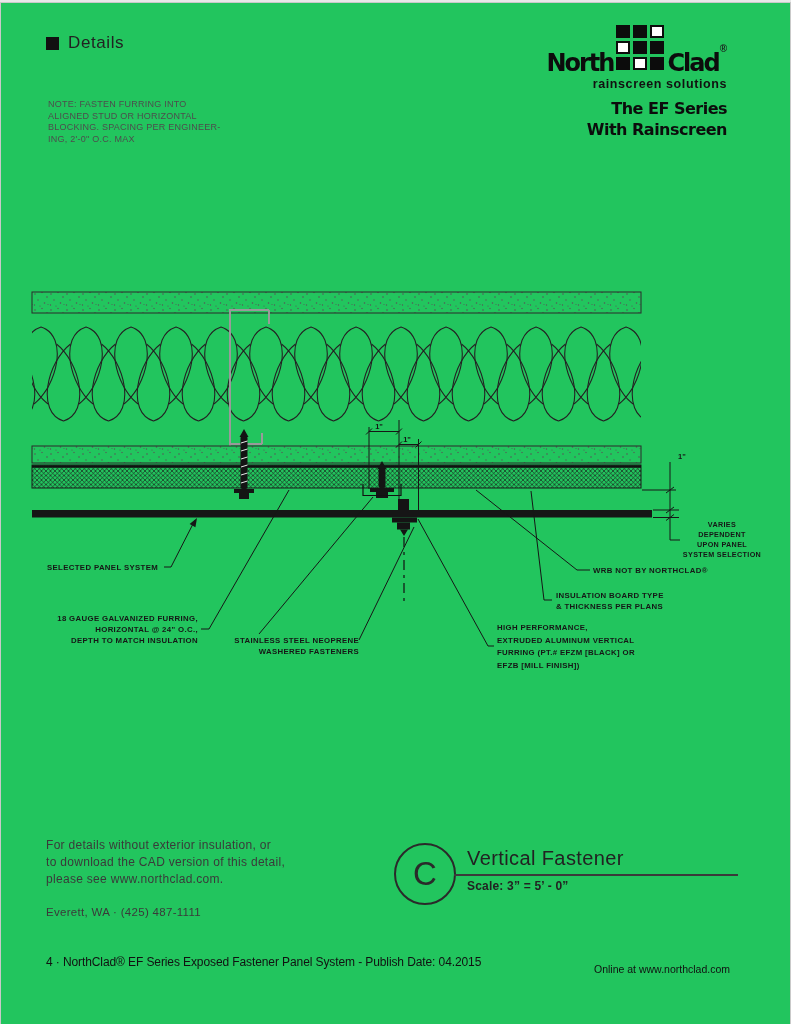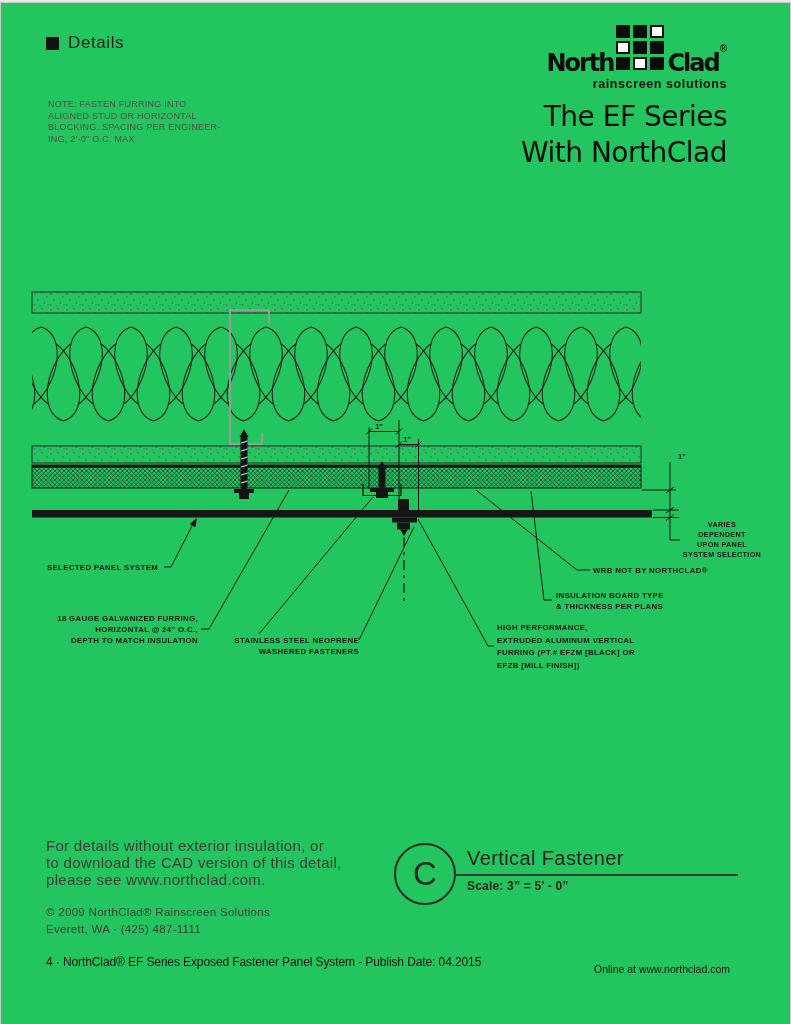--- a/index.html
+++ b/index.html
@@ -14,30 +14,30 @@
   .hdr .t{font-size:17px;letter-spacing:.6px;color:#222;}
   
   .logo{position:absolute;right:63px;top:26px;width:300px;text-align:right;}
   .logorow{display:flex;justify-content:flex-end;align-items:flex-end;}
   .brand{font-family:"DejaVu Sans",sans-serif;font-weight:bold;font-size:24px;line-height:.82;letter-spacing:-2px;color:#0c0c0c;}
   .grid{display:grid;grid-template-columns:repeat(3,14px);grid-template-rows:repeat(3,13px);gap:3px;margin:0 3px;transform:translateY(-4px);}
   .cell{background:#0c0c0c;}
   .cell.off{background:#fff;border:2px solid #0c0c0c;box-sizing:border-box;}
   .reg{font-size:10px;font-weight:bold;transform:translateY(-20px);margin-left:1px;}
   .tagline{font-size:12.5px;font-weight:bold;letter-spacing:.6px;color:#111;margin-top:3px;}
-  .series{font-family:"DejaVu Sans",sans-serif;font-weight:normal;font-size:28px;line-height:1.3;letter-spacing:-.5px;color:#0c0c0c;margin-top:8px;}
+  .series{font-family:"DejaVu Sans",sans-serif;font-weight:bold;font-size:16px;line-height:1.3;letter-spacing:-.5px;color:#0c0c0c;margin-top:8px;}
   
   .note{position:absolute;left:47px;top:96px;font-size:9px;line-height:11.7px;letter-spacing:.25px;color:#4d4d4d;}
   
   svg.draw{position:absolute;left:0;top:0;}
   .dlab{font-family:"Liberation Sans",sans-serif;font-weight:700;font-size:7.8px;fill:#161616;letter-spacing:.35px;}
   .dlab.small{font-size:7.2px;}
   .dim{font-family:"Liberation Sans",sans-serif;font-weight:700;font-size:7.5px;fill:#161616;}
   
-  .para{position:absolute;left:45px;top:834px;font-size:15px;line-height:17px;letter-spacing:.3px;color:#3a3a3a;}
+  .para{position:absolute;left:45px;top:834px;font-size:12px;line-height:17px;letter-spacing:.3px;color:#3a3a3a;}
   .copy{position:absolute;left:45px;top:901px;font-size:11.5px;line-height:17px;letter-spacing:.3px;color:#3a3a3a;}
   
   .dcircle{position:absolute;left:393px;top:840px;width:62px;height:62px;border:2.5px solid #2a2a2a;border-radius:50%;box-sizing:border-box;
     display:flex;align-items:center;justify-content:center;font-size:33px;color:#2a2a2a;}
   .dline{position:absolute;left:453px;top:871px;width:284px;height:2px;background:#3a3a3a;}
   .dtitle{position:absolute;left:466px;top:844px;font-size:20px;letter-spacing:.4px;color:#222;}
   .dscale{position:absolute;left:466px;top:876px;font-size:12px;font-weight:600;letter-spacing:.2px;color:#222;}
   
   .footL{position:absolute;left:45px;top:952px;font-size:12px;letter-spacing:-.1px;color:#111;}
   .footR{position:absolute;right:60px;top:960px;font-size:10.5px;color:#111;}
@@ -65,21 +65,21 @@
         <span class="cell"></span>
           <span class="cell off"></span>
           <span class="cell"></span>
       </span>
       <span class="brand">Clad</span>
       <span class="reg">®</span>
     </div>
     <div class="tagline">rainscreen solutions</div>
     <div class="series">
       <div>The EF Series</div>
-      <div>With NorthClad</div>
+      <div>With Rainscreen</div>
     </div>
   </div>
 
   <div class="note">
     <div>NOTE: FASTEN FURRING INTO</div>
     <div>ALIGNED STUD OR HORIZONTAL</div>
     <div>BLOCKING. SPACING PER ENGINEER-</div>
     <div>ING, 2'-0" O.C. MAX</div>
   </div>
 
@@ -213,21 +213,20 @@
     <text class="dlab small" x="721" y="544" text-anchor="middle">UPON PANEL</text>
     <text class="dlab small" x="721" y="554" text-anchor="middle">SYSTEM SELECTION</text>
   </svg>
 
   <div class="para">
     <div>For details without exterior insulation, or</div>
     <div>to download the CAD version of this detail,</div>
     <div>please see www.northclad.com.</div>
   </div>
   <div class="copy">
-    <div>© 2009 NorthClad® Rainscreen Solutions</div>
     <div>Everett, WA · (425) 487-1111</div>
   </div>
 
   <div class="dcircle">
     <span>C</span>
   </div>
   <div class="dline"></div>
   <div class="dtitle">Vertical Fastener</div>
   <div class="dscale">Scale: 3” = 5’ - 0”</div>
 

